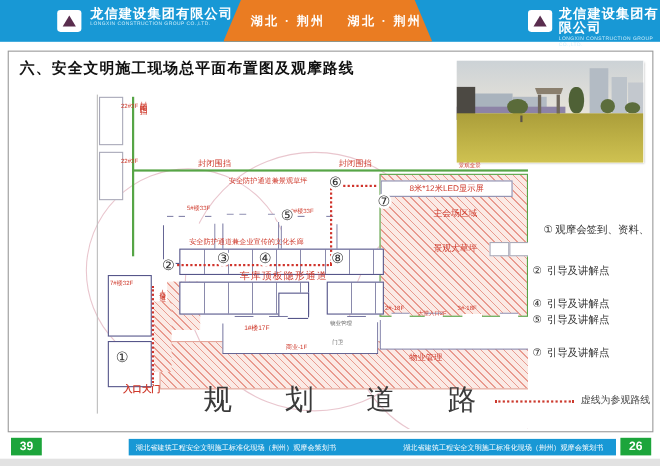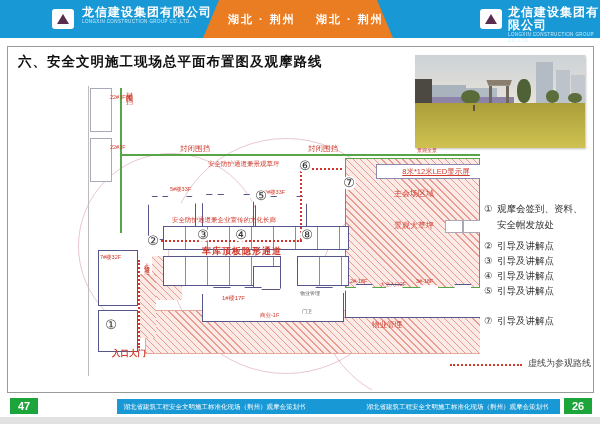--- a/index.html
+++ b/index.html
@@ -109,52 +109,53 @@
     <div class="abs bld cells" style="left:151px;top:188px;width:116px;height:28px;"></div>
     <div class="abs bld cells" style="left:285px;top:188px;width:50px;height:28px;"></div>
     <div class="abs bld" style="left:241px;top:198px;width:26px;height:22px;"></div>
     <div class="abs bld jag" style="left:190px;top:219px;width:140px;height:33px;"></div>
     <div class="abs bld jag" style="left:333px;top:216px;width:135px;height:32px;"></div>
     <div class="abs bld" style="left:86px;top:182px;width:38px;height:54px;"></div>
     <div class="abs bld" style="left:86px;top:242px;width:38px;height:40px;"></div>
     <div class="abs thin" style="left:433px;top:152px;width:16px;height:11px;"></div>
     <div class="abs thin" style="left:451px;top:152px;width:16px;height:11px;"></div>
 
-    <div class="abs planbox red" style="left:364px;top:96px;width:118px;height:13px;font-size:7.5px;line-height:13px;text-decoration:underline;">8米*12米LED显示屏</div>
+    <div class="abs planbox red" style="left:334px;top:96px;width:118px;height:13px;font-size:7.5px;line-height:13px;">8米*12米LED显示屏</div>
 
     <div class="abs dotv" style="left:126px;top:192px;height:88px;"></div>
     <div class="abs doth" style="left:138px;top:172px;width:152px;"></div>
     <div class="abs dotv" style="left:288px;top:100px;height:72px;"></div>
     <div class="abs doth" style="left:292px;top:100px;width:38px;"></div>
 
     <div class="abs red lblv" style="left:112px;top:18px;font-size:7px;">封闭围挡</div>
     <div class="abs red" style="left:168px;top:76px;font-size:7.5px;">封闭围挡</div>
     <div class="abs red" style="left:296px;top:76px;font-size:7.5px;">封闭围挡</div>
     <div class="abs red" style="left:196px;top:92px;font-size:6.5px;">安全防护通道兼景观草坪</div>
     <div class="abs red" style="left:160px;top:148px;font-size:6.5px;">安全防护通道兼企业宣传的文化长廊</div>
-    <div class="abs red" style="left:190px;top:177px;font-size:9px;font-weight:bold;letter-spacing:1px;">车库顶板隐形通道</div>
+    <div class="abs red" style="left:206px;top:177px;font-size:9px;font-weight:normal;letter-spacing:1px;">车库顶板隐形通道</div>
     <div class="abs red" style="left:352px;top:120px;width:100px;text-align:center;font-size:8px;">主会场区域</div>
     <div class="abs red" style="left:352px;top:152px;width:100px;text-align:center;font-size:8px;">景观大草坪</div>
     <div class="abs red" style="left:360px;top:252px;font-size:7.5px;">物业管理</div>
     <div class="abs red" style="left:100px;top:280px;font-size:8.5px;font-weight:bold;">入口大门</div>
     <div class="abs red lblv" style="left:130px;top:190px;font-size:6px;">人行通道</div>
 
     <div class="abs red" style="left:98px;top:26px;font-size:5.5px;">22#3F</div>
     <div class="abs red" style="left:98px;top:76px;font-size:5.5px;">22#3F</div>
     <div class="abs red" style="left:158px;top:118px;font-size:5.5px;">5#楼33F</div>
     <div class="abs red" style="left:252px;top:121px;font-size:5.5px;">9#楼33F</div>
     <div class="abs red" style="left:88px;top:186px;font-size:5.5px;">7#楼32F</div>
     <div class="abs red" style="left:210px;top:226px;font-size:6px;">1#楼17F</div>
     <div class="abs red" style="left:248px;top:244px;font-size:5.5px;">商业-1F</div>
     <div class="abs red" style="left:338px;top:210px;font-size:5.5px;">2#-18F</div>
     <div class="abs red" style="left:368px;top:213px;font-size:5px;">大堂入口2F</div>
     <div class="abs red" style="left:404px;top:210px;font-size:5.5px;">3#-18F</div>
     <div class="abs" style="left:288px;top:222px;font-size:5px;color:#555;">物业管理</div>
     <div class="abs" style="left:290px;top:240px;font-size:5px;color:#555;">门卫</div>
 
+    <div class="abs" id="road" style="left:173px;top:278px;">规划道路</div>
 
     <div class="abs mark" style="left:92px;top:250px;">①</div>
     <div class="abs mark" style="left:134px;top:166px;">②</div>
     <div class="abs mark" style="left:184px;top:160px;">③</div>
     <div class="abs mark" style="left:222px;top:160px;">④</div>
     <div class="abs mark" style="left:242px;top:121px;">⑤</div>
     <div class="abs mark" style="left:286px;top:91px;">⑥</div>
     <div class="abs mark" style="left:330px;top:108px;">⑦</div>
     <div class="abs mark" style="left:288px;top:160px;">⑧</div>
   </div>
@@ -173,34 +174,32 @@
     <div class="ph" style="left:53.5%;top:33%;width:2%;height:20%;background:#6f675c;"></div>
     <div class="ph" style="left:27%;top:38%;width:11%;height:15%;background:#5a6b3a;border-radius:50%;"></div>
     <div class="ph" style="left:60%;top:26%;width:8%;height:26%;background:#4f6136;border-radius:45%;"></div>
     <div class="ph" style="left:77%;top:38%;width:8%;height:14%;background:#5c6d3c;border-radius:50%;"></div>
     <div class="ph" style="left:90%;top:41%;width:8%;height:11%;background:#5c6d3c;border-radius:50%;"></div>
     <div class="ph" style="left:0;top:52%;width:100%;height:48%;background:linear-gradient(#ab9e3a,#cfc251);"></div>
     <div class="ph" style="left:34%;top:54%;width:1.5%;height:6%;background:#5b5348;"></div>
   </div>
   <div class="abs red" style="left:417px;top:147px;font-size:5px;">景观全景</div>
 
-  <div class="lg-row" style="top:203px;">
+  <div class="lg-row" style="top:203px;text-align:center;">
     <span class="lg-num">①</span><span>观摩会签到、资料、</span>
-    <div style="padding-left:13px;margin-top:3px;">安全帽发放处</div>
   </div>
   <div class="lg-row" style="top:240px;"><span class="lg-num">②</span><span>引导及讲解点</span></div>
-  <div class="lg-row" style="top:255px;"><span class="lg-num">③</span><span>引导及讲解点</span></div>
   <div class="lg-row" style="top:270px;"><span class="lg-num">④</span><span>引导及讲解点</span></div>
   <div class="lg-row" style="top:285px;"><span class="lg-num">⑤</span><span>引导及讲解点</span></div>
   <div class="lg-row" style="top:315px;"><span class="lg-num">⑦</span><span>引导及讲解点</span></div>
 
   <div class="abs" id="route-dots"></div>
   <div class="abs" id="route-note" style="left:528px;">虚线为参观路线</div>
 
-  <div class="abs pagebox" style="left:10px;top:398px;">47</div>
+  <div class="abs pagebox" style="left:10px;top:398px;">39</div>
   <div class="abs" id="fbar">
     <span class="ftext" style="left:5px;">湖北省建筑工程安全文明施工标准化现场（荆州）观摩会策划书</span>
     <span class="ftext" style="left:248px;">湖北省建筑工程安全文明施工标准化现场（荆州）观摩会策划书</span>
   </div>
   <div class="abs pagebox" style="left:564px;top:398px;">26</div>
 
 </div>
 <div id="page-bottom"></div>
 
 </body></html>

